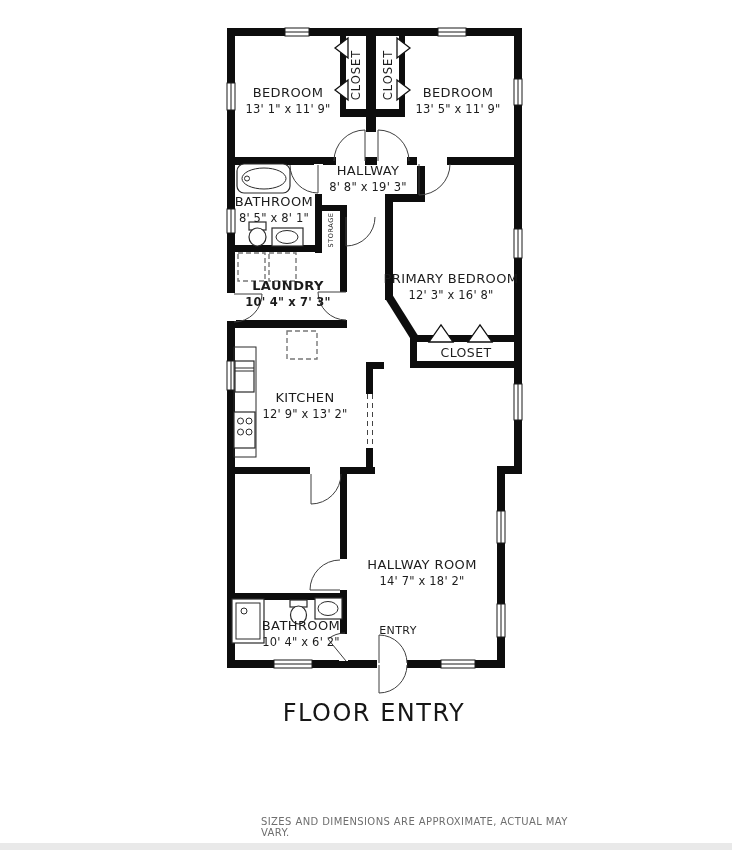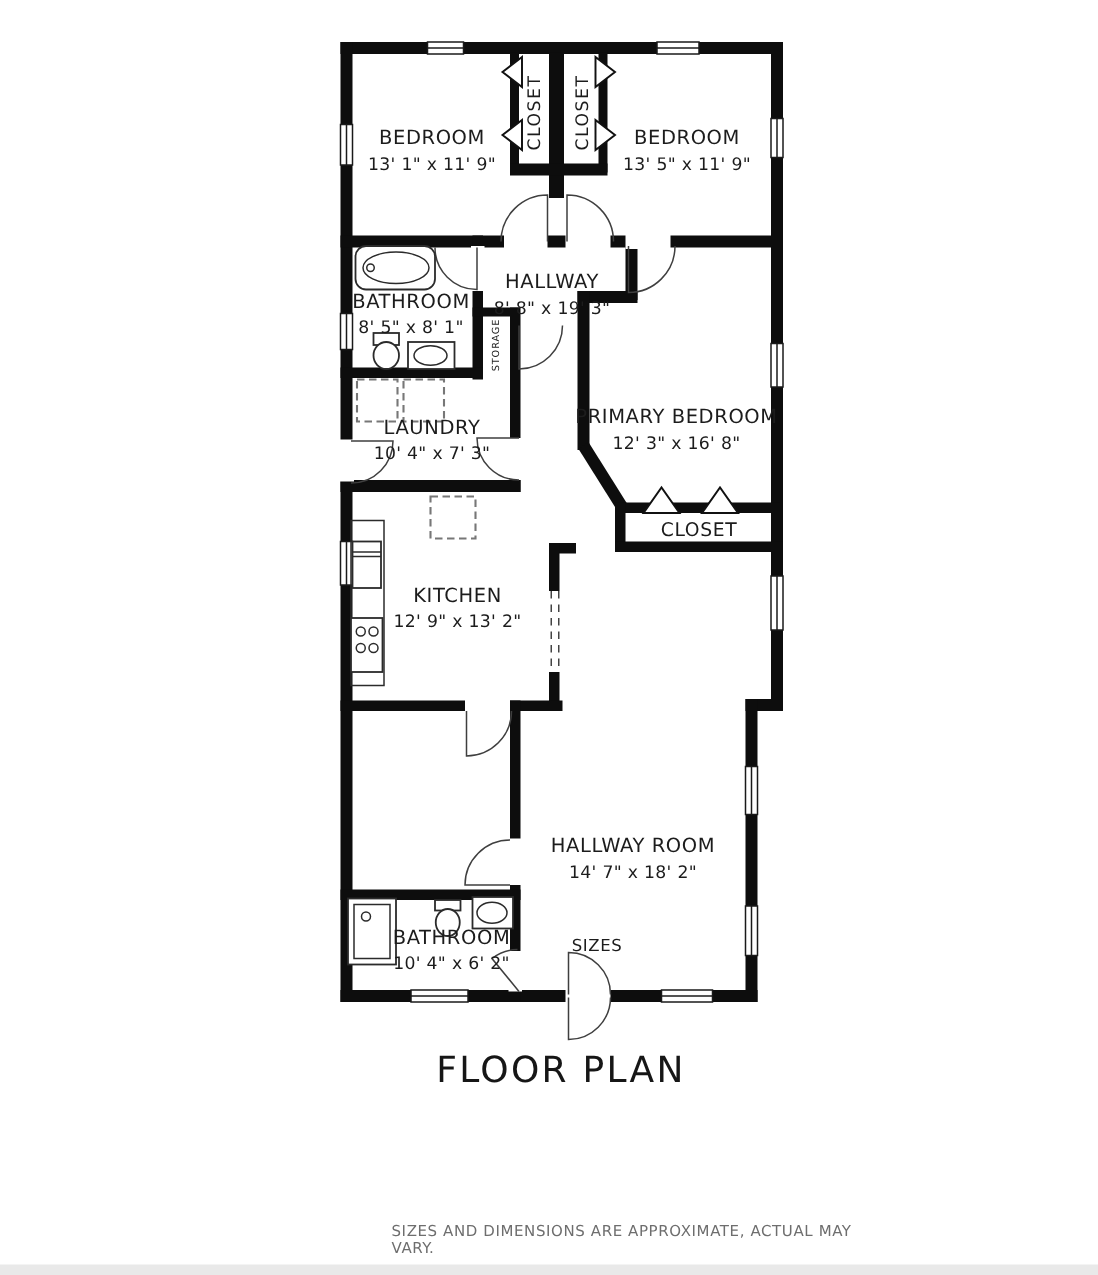--- a/index.html
+++ b/index.html
@@ -237,55 +237,55 @@
 <div class="lbl" style="left:458px;top:101px;">
   <div class="nm">BEDROOM</div>
   <div class="dm">13' 5" x 11' 9"</div>
 </div>
 <div class="lbl vert" style="left:356px;top:75px;">
   <div class="nm">CLOSET</div>
 </div>
 <div class="lbl vert" style="left:388px;top:75px;">
   <div class="nm">CLOSET</div>
 </div>
-<div class="lbl" style="left:368px;top:197px;">
+<div class="lbl" style="left:368px;top:179px;">
   <div class="nm">HALLWAY</div>
   <div class="dm">8' 8" x 19' 3"</div>
 </div>
 <div class="lbl" style="left:274px;top:210px;">
   <div class="nm">BATHROOM</div>
   <div class="dm">8' 5" x 8' 1"</div>
 </div>
 <div class="lbl vert small" style="left:331px;top:230px;">
   <div class="nm">STORAGE</div>
 </div>
 <div class="lbl" style="left:451px;top:255px;margin-top:32px;">
   <div class="nm">PRIMARY BEDROOM</div>
   <div class="dm">12' 3" x 16' 8"</div>
 </div>
-<div class="lbl" style="left:288px;top:294px;">
+<div class="lbl" style="left:288px;top:294px;font-weight:bold;">
   <div class="nm">LAUNDRY</div>
   <div class="dm">10' 4" x 7' 3"</div>
 </div>
 <div class="lbl single" style="left:466px;top:353px;">
   <div class="nm">CLOSET</div>
 </div>
 <div class="lbl" style="left:305px;top:406px;">
   <div class="nm">KITCHEN</div>
   <div class="dm">12' 9" x 13' 2"</div>
 </div>
 <div class="lbl" style="left:422px;top:573px;">
   <div class="nm">HALLWAY ROOM</div>
   <div class="dm">14' 7" x 18' 2"</div>
 </div>
 <div class="lbl" style="left:301px;top:634px;">
   <div class="nm">BATHROOM</div>
   <div class="dm">10' 4" x 6' 2"</div>
 </div>
 <div class="lbl entry-lbl" style="left:398px;top:631px;">
-  <div class="nm">SIZES</div>
-</div>
-
-<div id="title" style="left:374px;top:713px;">FLOOR PLAN</div>
+  <div class="nm">ENTRY</div>
+</div>
+
+<div id="title" style="left:374px;top:713px;">FLOOR ENTRY</div>
 <div id="footer" style="left:372px;top:827px;margin-left:46px;">SIZES AND DIMENSIONS ARE APPROXIMATE, ACTUAL MAY VARY.</div>
 <div id="footerbar"></div>
 
 </div>
 
 </body></html>

